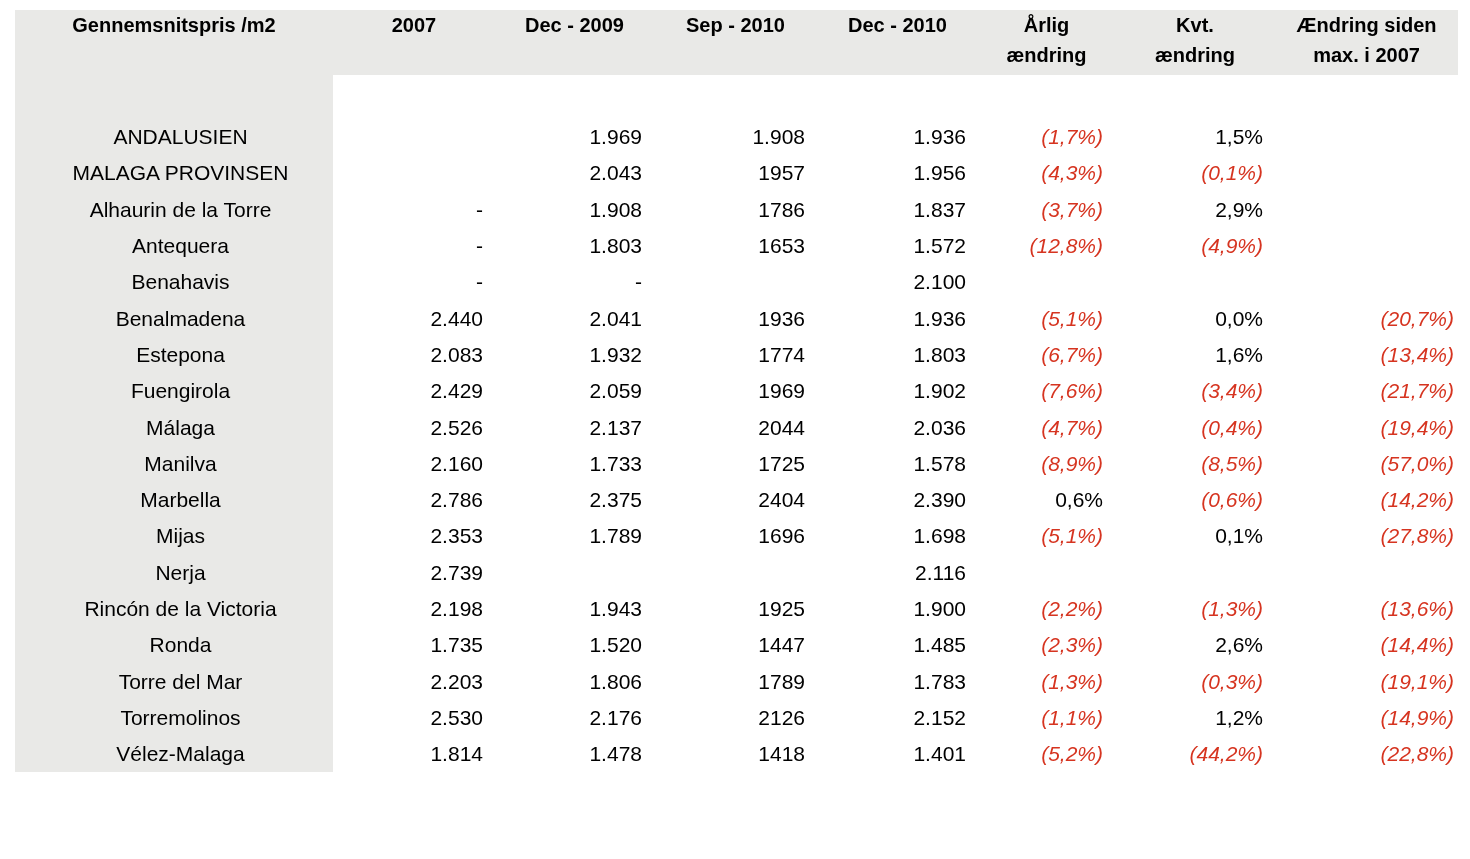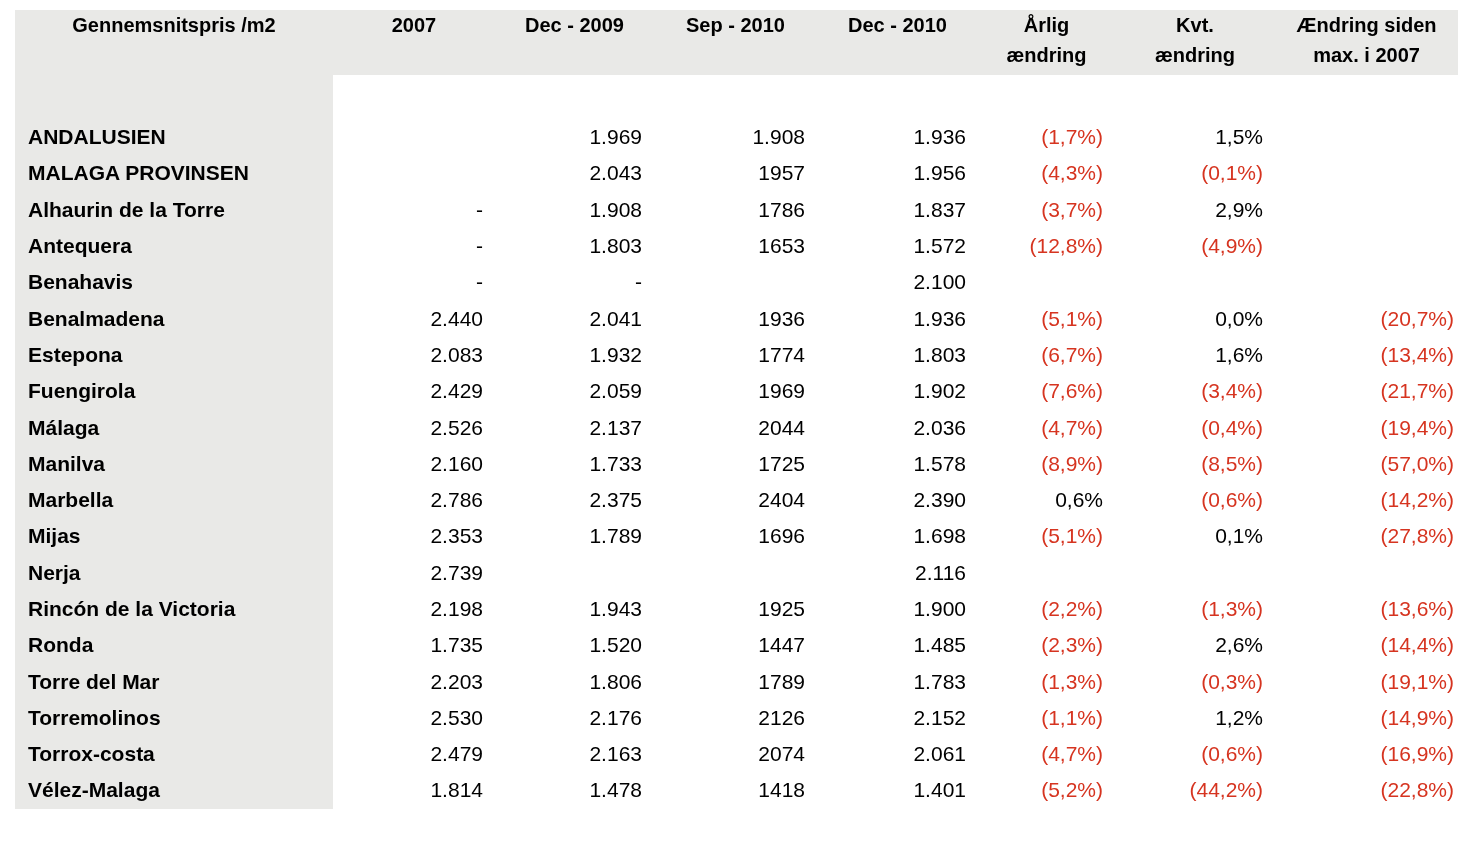--- a/index.html
+++ b/index.html
@@ -41,31 +41,31 @@
   tr.spacer-row td{height:44px;}
   td.spacer-name{background:var(--band);}
   tbody.rows td{
     height:36.3px;
     box-sizing:border-box;
     font-size:21px;
     vertical-align:middle;
   }
   tbody.rows td.rowname{
     background:var(--band);
-    font-weight:bold;
-    text-align:left;
+    font-weight:normal;
+    text-align:center;
     padding-left:13px;
   }
   tbody.rows td.num{
     text-align:right;
     padding-right:12px;
     font-weight:normal;
   }
   tbody.rows td.num.lastcol{padding-right:4px;}
-  tbody.rows td.num.neg{color:var(--neg);}
+  tbody.rows td.num.neg{color:var(--neg);font-style:italic;}
 </style>
 </head>
 <body>
 
 <table class="price">
   <colgroup>
     <col style="width:318px">
     <col style="width:162px">
     <col style="width:159px">
     <col style="width:163px">
@@ -255,30 +255,20 @@
         <td class="rowname">Torremolinos</td>
         <td class="num">2.530</td>
         <td class="num">2.176</td>
         <td class="num">2126</td>
         <td class="num">2.152</td>
         <td class="num neg">(1,1%)</td>
         <td class="num">1,2%</td>
         <td class="num neg lastcol">(14,9%)</td>
       </tr>
       <tr>
-        <td class="rowname">Torrox-costa</td>
-        <td class="num">2.479</td>
-        <td class="num">2.163</td>
-        <td class="num">2074</td>
-        <td class="num">2.061</td>
-        <td class="num neg">(4,7%)</td>
-        <td class="num neg">(0,6%)</td>
-        <td class="num neg lastcol">(16,9%)</td>
-      </tr>
-      <tr>
         <td class="rowname">Vélez-Malaga</td>
         <td class="num">1.814</td>
         <td class="num">1.478</td>
         <td class="num">1418</td>
         <td class="num">1.401</td>
         <td class="num neg">(5,2%)</td>
         <td class="num neg">(44,2%)</td>
         <td class="num neg lastcol">(22,8%)</td>
       </tr>
     </tbody>

